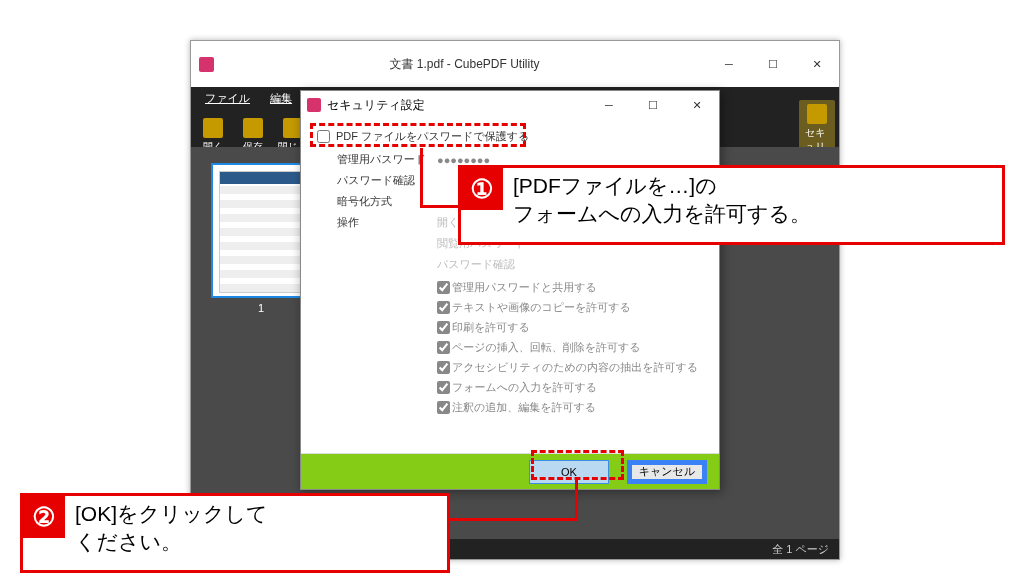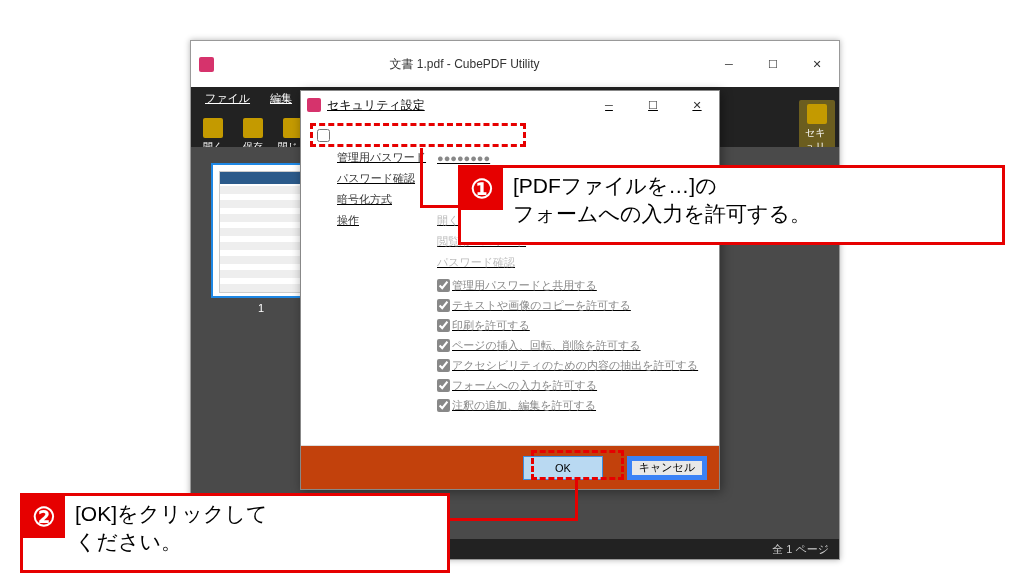--- a/index.html
+++ b/index.html
@@ -21,34 +21,34 @@
 .tbtn-sec { background: #6b5d1f; padding: 4px 6px; border-radius: 2px; }
 .tbtn-sec .ticon { background: #c49a00; }
 .app-body { position: absolute; top: 106px; bottom: 20px; left: 0; right: 0; background: #4a4a4a; padding: 16px; }
 .thumb { width: 100px; height: 135px; background: #fff; border: 2px solid #1e88e5; margin-left: 4px; }
 .thumb-inner { margin: 6px; height: 122px; background: repeating-linear-gradient(#eee 0 8px, #fff 8px 14px); border: 1px solid #ccc; }
 .thumb-inner .hdr { height: 12px; background: #2b5a8a; margin-bottom: 4px; }
 .thumb-num { color: #fff; font-size: 11px; text-align: center; width: 100px; margin-top: 4px; margin-left: 4px; }
 .app-status { position: absolute; bottom: 0; left: 0; right: 0; height: 20px; background: #222; color: #ccc; font-size: 11px; display: flex; align-items: center; justify-content: flex-end; padding: 0 10px; }
 
 
-.dlg { position: absolute; left: 300px; top: 90px; width: 420px; height: 400px; background: #fff; border: 1px solid #888; box-shadow: 2px 2px 10px rgba(0,0,0,.4); z-index: 10; text-decoration: underline; }
+.dlg { position: absolute; left: 300px; top: 90px; width: 420px; height: 400px; background: #fff; border: 1px solid #888; box-shadow: 2px 2px 10px rgba(0,0,0,.4); z-index: 10; }
 .dlg-titlebar { height: 28px; display: flex; align-items: center; font-size: 12px; padding-left: 6px; }
 .dlg-titlebar .icon-cube { width: 14px; height: 14px; background: #d6336c; margin-right: 6px; border-radius: 2px; }
 .dlg-titlebar .title { flex: 1; }
 .dlg-body { padding: 10px 16px; font-size: 11px; color: #333; }
 .chk-row { display: flex; align-items: center; gap: 6px; margin-bottom: 8px; }
 .chk-row input { width: 13px; height: 13px; }
 .field-row { display: flex; align-items: center; margin: 6px 0; gap: 10px; padding-left: 20px; }
 .field-row .lbl { width: 90px; color: #333; }
 .field-row .val { flex: 1; }
 .perm-list { padding-left: 120px; margin-top: 8px; }
 .perm-item { display: flex; align-items: center; gap: 2px; margin: 5px 0; color: #888; }
 .perm-item input { width: 13px; height: 13px; accent-color: #888; }
-.dlg-btns { position: absolute; bottom: 0; left: 0; right: 0; height: 44px; background: #c2410c; display: flex; align-items: center; justify-content: flex-end; gap: 24px; padding: 0 12px; border-top: 1px solid #ddd; }
+.dlg-btns { position: absolute; bottom: 0; left: 0; right: 0; height: 36px; background: #84cc16; display: flex; align-items: center; justify-content: flex-end; gap: 18px; padding: 0 12px; border-top: 1px solid #ddd; }
 .dlg-btn { min-width: 80px; height: 24px; border: 5px solid #3b82f6; background: #e8e8e8; font-size: 11px; display: flex; align-items: center; justify-content: center; }
 .dlg-btn.primary { background: #b9d9f2; border: 1px solid #3b8de0; }
 
 
 .red-dash { border: 3px dashed #e60000; position: absolute; z-index: 20; pointer-events: none; }
 .red-solid { border: 3px solid #e60000; position: absolute; z-index: 20; background: #fff; display: flex; align-items: flex-start; }
 .callout-num { width: 42px; height: 42px; background: #e60000; color: #fff; font-size: 26px; display: flex; align-items: center; justify-content: center; flex-shrink: 0; font-weight: bold; }
 .callout-text { font-size: 21px; padding: 4px 10px; line-height: 1.35; white-space: pre-line; color: #000; }
 .red-line { position: absolute; background: #e60000; z-index: 19; }
 </style>
@@ -109,20 +109,21 @@
     <div class="title">セキュリティ設定</div>
     <div class="win-ctrls">
       <div class="win-btn">─</div>
       <div class="win-btn">☐</div>
       <div class="win-btn">✕</div>
     </div>
   </div>
   <div class="dlg-body">
     <label class="chk-row">
       <input type="checkbox" style="">
+      <span>PDF ファイルをパスワードで保護する</span>
     </label>
     <div class="field-row">
         <div class="lbl">管理用パスワード</div>
         <div class="val" style="color:#888">●●●●●●●●</div>
       </div>
     <div class="field-row">
         <div class="lbl">パスワード確認</div>
       </div>
     <div class="field-row">
         <div class="lbl">暗号化方式</div>

